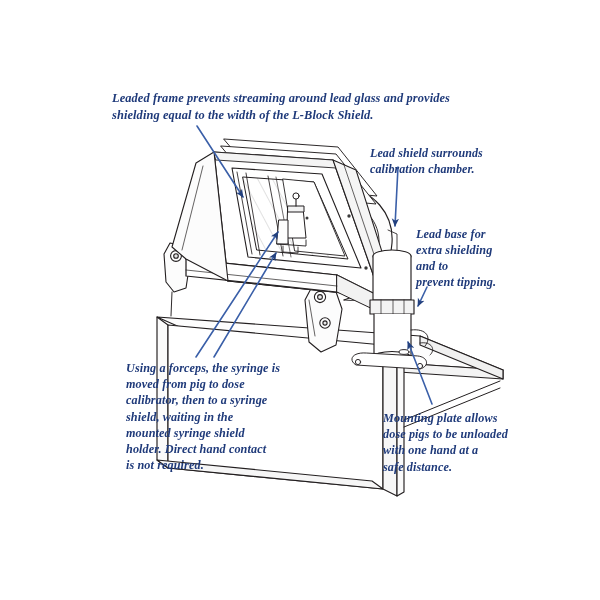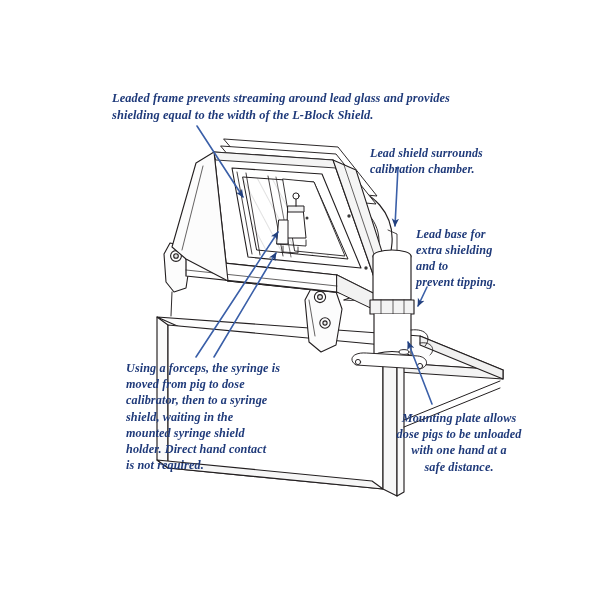--- a/index.html
+++ b/index.html
@@ -60,21 +60,20 @@
     width: 170px;
     font-size: 12.2px;
     line-height: 16.2px;
   }
   #callout-mounting-plate {
     left: 383px;
     top: 410px;
     width: 152px;
     font-size: 12.2px;
     line-height: 16.2px;
-    text-align: center;
   }
 </style>
 </head>
 <body>
 
 <div id="stage">
 
   <svg id="artboard" viewBox="0 0 600 600" xmlns="http://www.w3.org/2000/svg">
 
     <defs>

